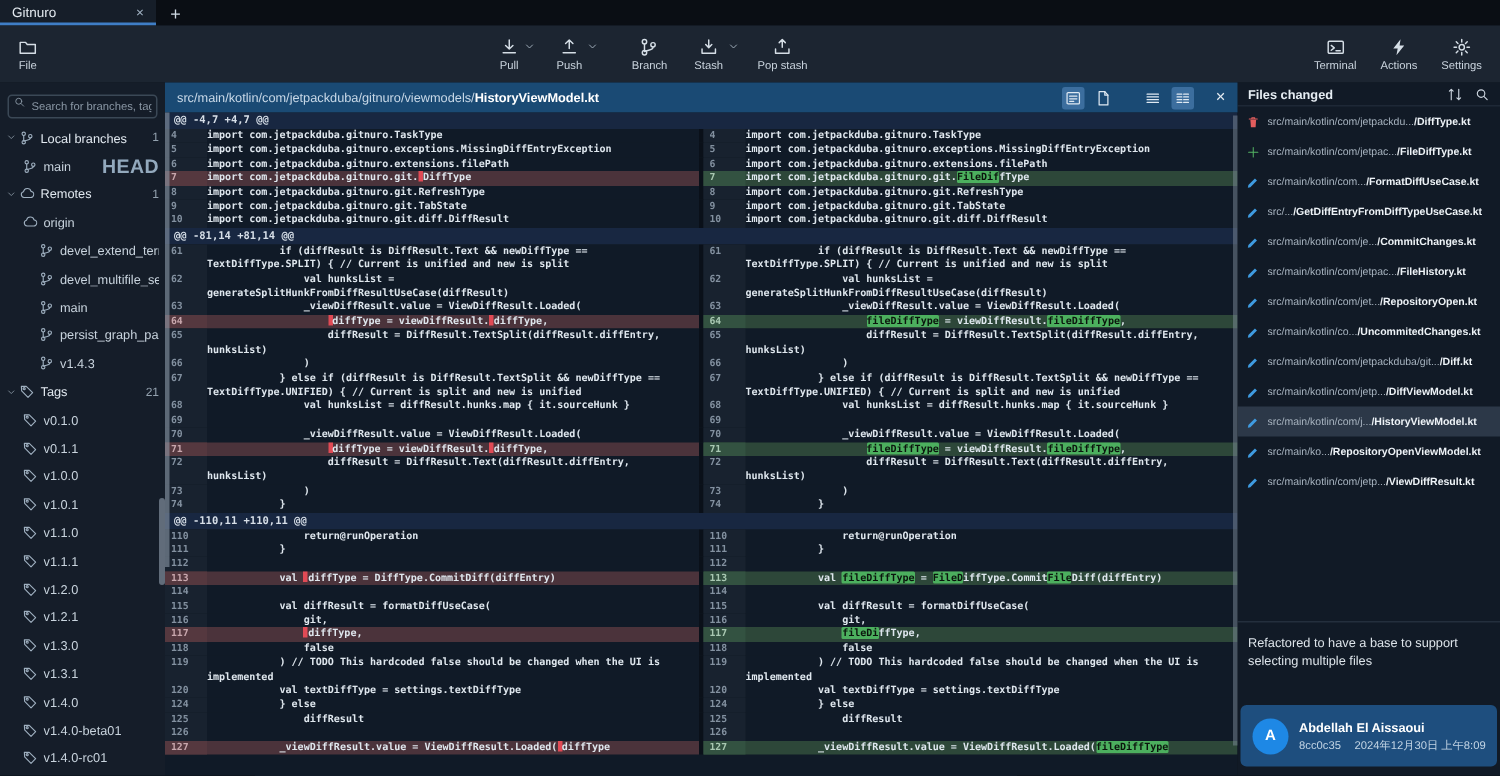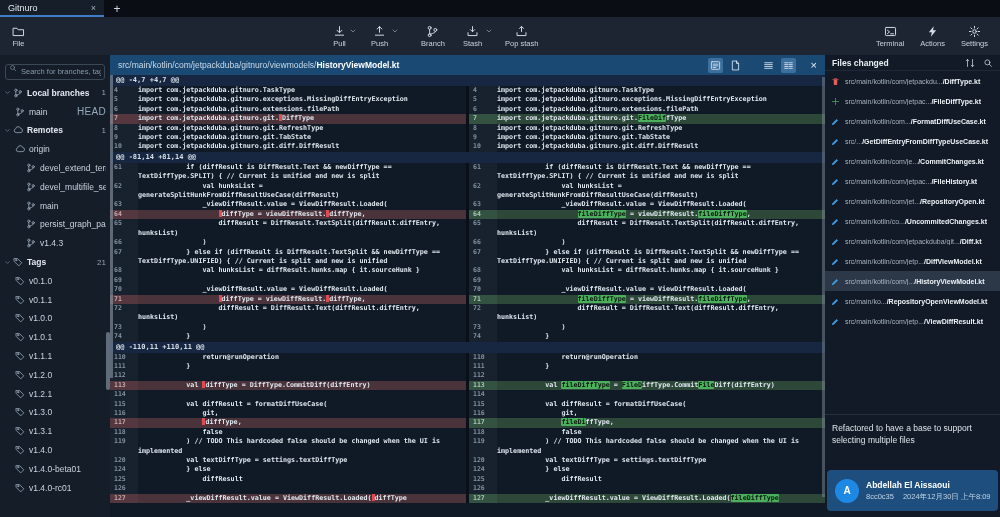--- a/index.html
+++ b/index.html
@@ -37,25 +37,25 @@
   .sb-search { position:relative; margin:5px 5px 4px 5px; }
   .sb-search .sicon { position:absolute; left:4px; top:4px; width:8px; height:8px; color:#8b98a6; }
   .sb-input { width:100%; height:16px; background:transparent; border:1px solid #3b4856; border-radius:3px;
     color:#cfd8e1; font-size:7.5px; padding:0 3px 0 15px; outline:none; font-family:"Liberation Sans",sans-serif; }
   .sb-input::placeholder { color:#8b98a6; }
   .tree { }
   .trow { height:18.8px; display:flex; align-items:center; padding-right:4px; cursor:pointer; overflow:hidden; white-space:nowrap; }
   .trow .chev { width:7px; height:7px; color:#93a1ae; margin-right:2px; flex:0 0 7px; }
   .trow .iico { width:10px; height:10px; color:#9fb0c0; margin-right:4px; flex:0 0 10px; }
   .trow .tlabel { font-size:8.5px; color:#c9d4de; overflow:hidden; }
-  .trow.d0 { padding-left:4px; } .trow.d0 .tlabel { color:#e2e9f0; font-weight:bold; font-size:8.5px; }
+  .trow.d0 { padding-left:4px; } .trow.d0 .tlabel { color:#e2e9f0; font-weight:normal; font-size:8.5px; }
   .trow.d1 { padding-left:15px; }
   .trow.d2 { padding-left:26px; }
   .tcount { margin-left:auto; font-size:8px; color:#93a1ae; }
-  .tbadge { margin-left:auto; font-size:10px; color:#93a9bd; letter-spacing:.3px; }
+  .tbadge { margin-left:auto; font-size:13px; color:#93a9bd; letter-spacing:.3px;font-weight:bold; }
   .sb-thumb { position:absolute; right:0px; top:277px; width:4px; height:58px; background:#8a97a6; opacity:.65; border-radius:2px; }
 
   
   .diff { flex:1; min-width:0; display:flex; flex-direction:column; background:#101a27; position:relative; }
   .diff-head { height:20px; flex:0 0 20px; background:#1a4a74; display:flex; align-items:center; padding:0 8px; }
   .dpath { flex:1; font-size:8.5px; color:#c9d9e8; white-space:nowrap; overflow:hidden; }
   .dpath b { color:#ffffff; }
   .dh-icons { display:flex; align-items:center; gap:5px; }
   .dhi { width:15px; height:15px; padding:2px; color:#dfe9f2; border-radius:2px; cursor:pointer; }
   .dhi.sel { background:#3c6e9e; }
@@ -389,20 +389,29 @@
             </span>
             <span class="tlabel">v1.0.1</span>
           </div>
           <div class="trow d1">
             <span class="iico icon">
               <svg viewBox="0 0 16 16">
                 <path d="M2 2.5h5.2L14 9.3l-4.9 4.9L2.3 7.4z"></path>
                 <circle cx="5" cy="5" r="1.1"></circle>
               </svg>
             </span>
+            <span class="tlabel">v1.1.0</span>
+          </div>
+          <div class="trow d1">
+            <span class="iico icon">
+              <svg viewBox="0 0 16 16">
+                <path d="M2 2.5h5.2L14 9.3l-4.9 4.9L2.3 7.4z"></path>
+                <circle cx="5" cy="5" r="1.1"></circle>
+              </svg>
+            </span>
             <span class="tlabel">v1.1.1</span>
           </div>
           <div class="trow d1">
             <span class="iico icon">
               <svg viewBox="0 0 16 16">
                 <path d="M2 2.5h5.2L14 9.3l-4.9 4.9L2.3 7.4z"></path>
                 <circle cx="5" cy="5" r="1.1"></circle>
               </svg>
             </span>
             <span class="tlabel">v1.2.0</span>

